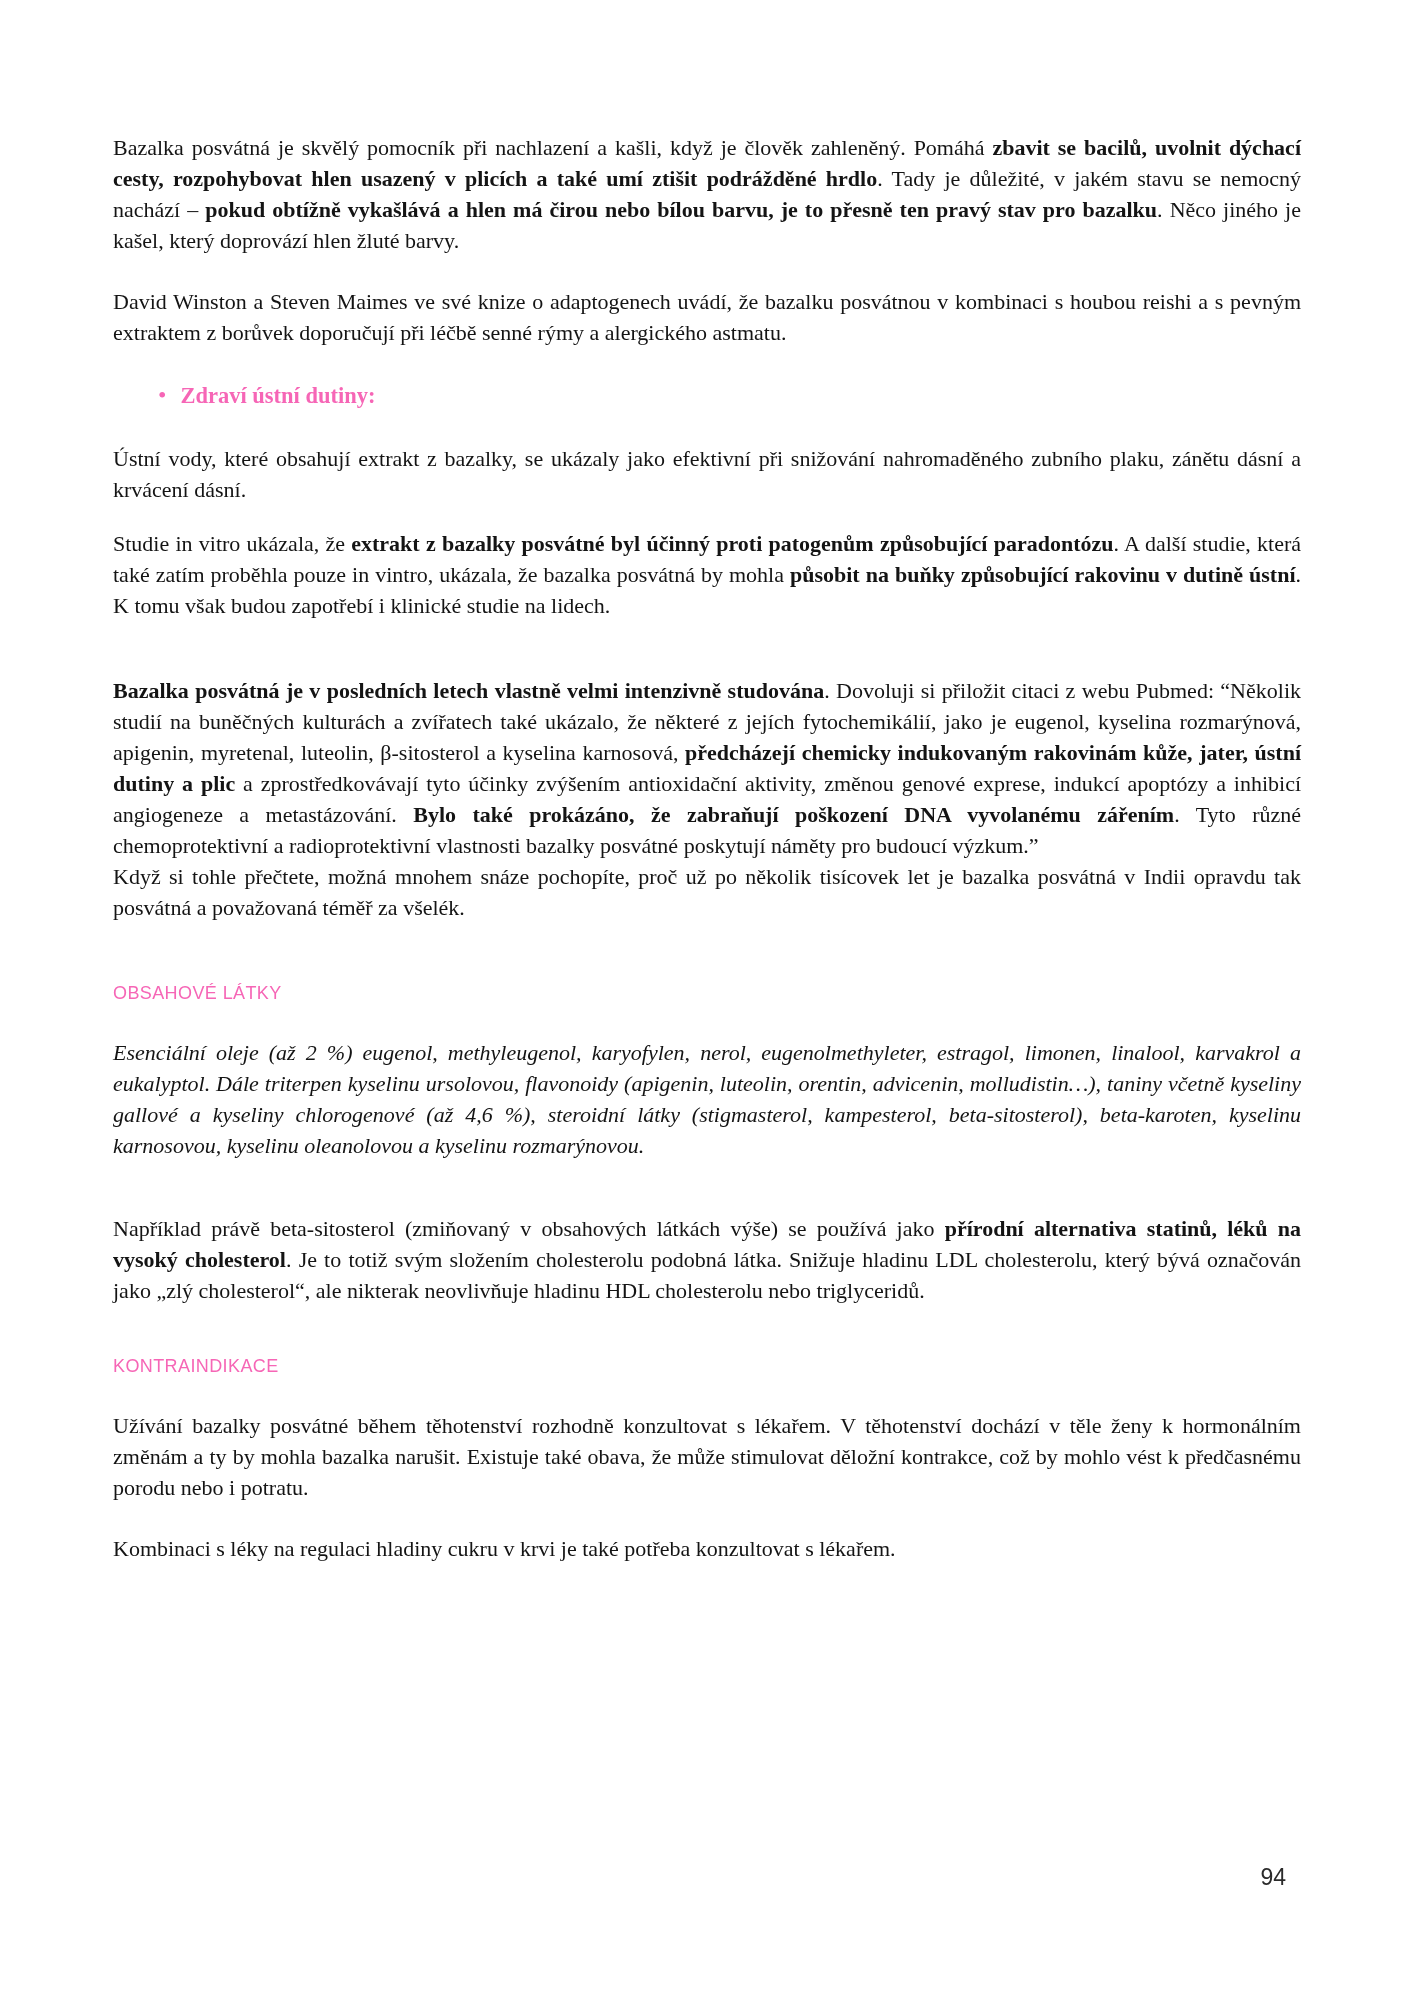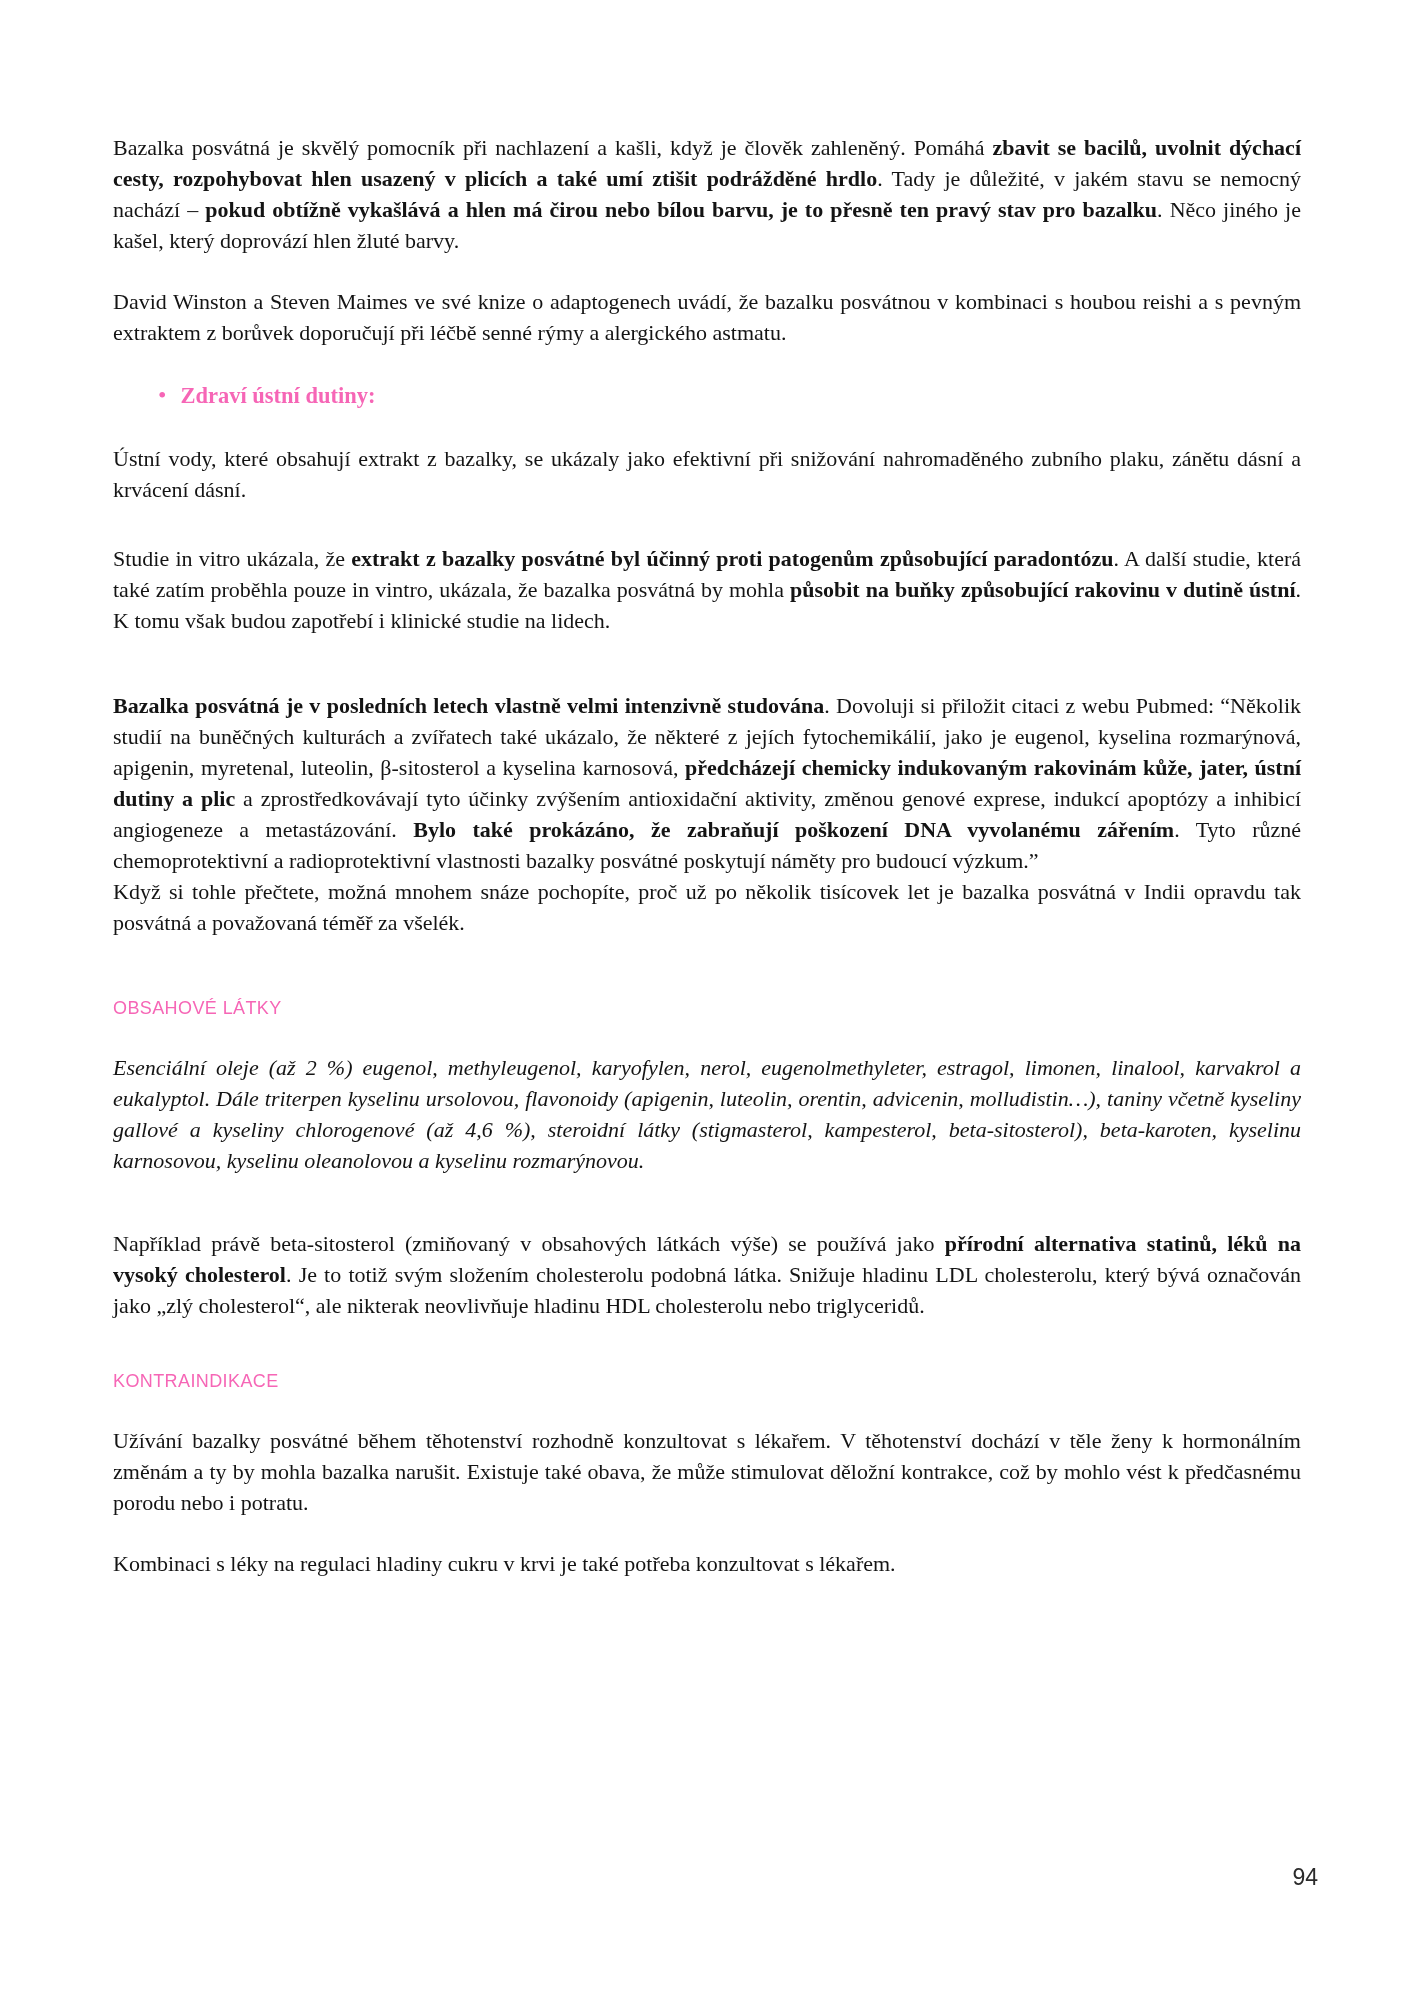--- a/index.html
+++ b/index.html
@@ -18,21 +18,21 @@
     font-size: 22px;
     line-height: 31px;
     color: #141414;
   }
   .para {
     margin: 0 0 30px 0;
     text-align: justify;
   }
   .para-intro       { }
   .para-winston     { margin-bottom: 32px; }
-  .para-oral        { margin-bottom: 38px; }
+  .para-oral        { margin-bottom: 23px; }
   .para-studie      { margin-bottom: 54px; }
   .para-pubmed      { margin-bottom: 0; }
   .para-vselek      { margin-bottom: 54px; }
   .para-slozeni     { margin-bottom: 52px; font-style: italic; }
   .para-sitosterol  { margin-bottom: 44px; }
   .para-tehotenstvi { margin-bottom: 30px; }
   .para-operace     { margin-bottom: 30px; }
   .para-cukr        { margin-bottom: 16px; }
 
   .bullet-row {
@@ -59,21 +59,21 @@
     font-size: 18px;
     line-height: 32px;
     letter-spacing: 0.4px;
     color: var(--pink, #f666b6);
     margin: 0 0 28px 0;
   }
 
   .page-number {
     position: absolute;
     top: 1862px;
-    right: 96px;
+    right: 128px;
     font-family: "Liberation Sans", sans-serif;
     font-size: 23px;
     color: #2b2b2b;
   }
 </style>
 </head>
 <body>
 
 <div class="sheet">
 

